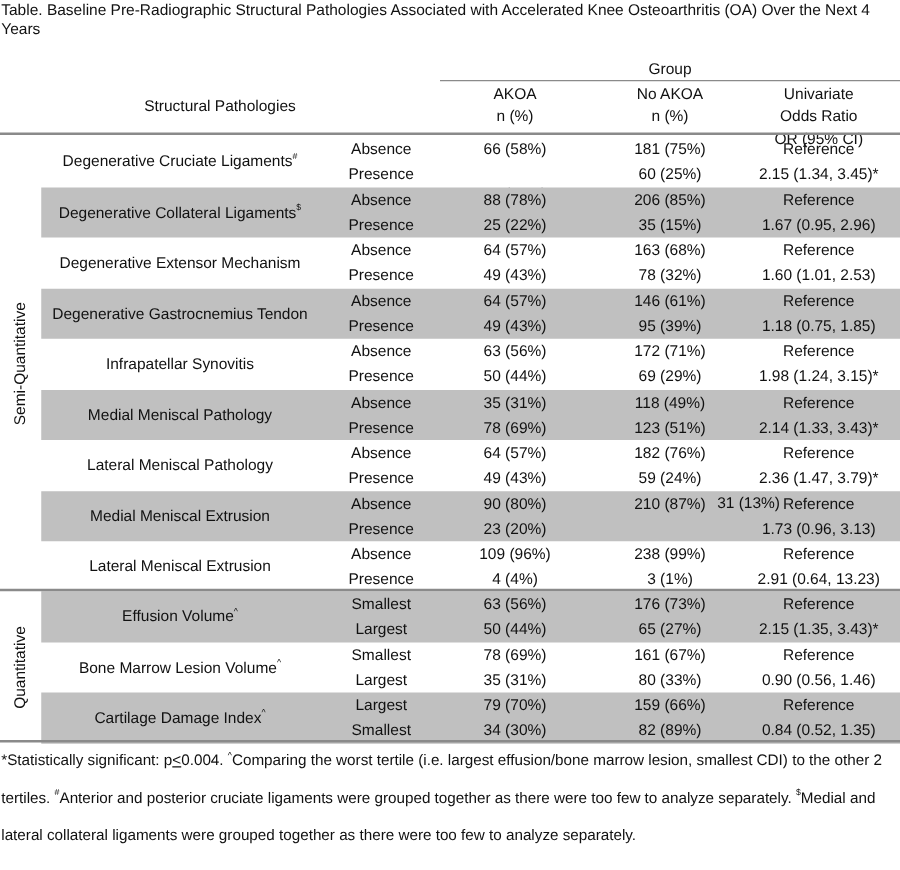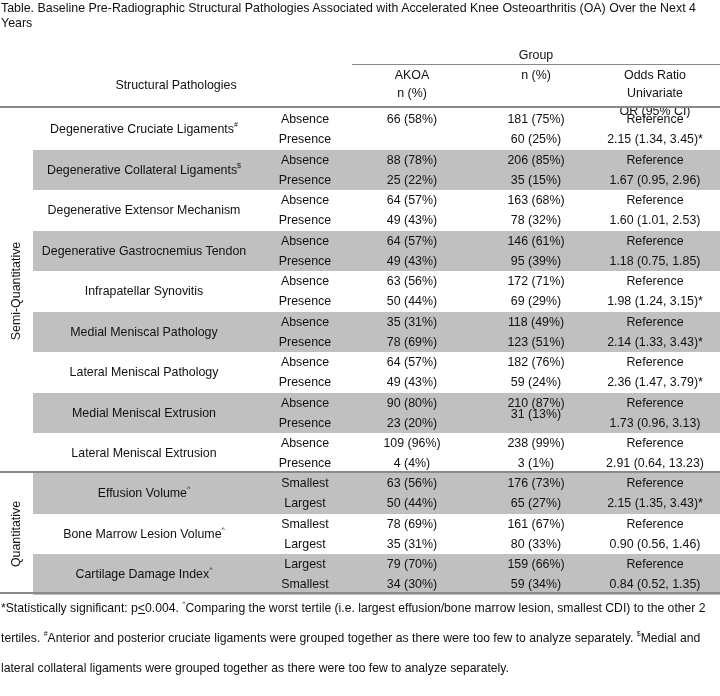--- a/index.html
+++ b/index.html
@@ -21,25 +21,26 @@
 
 <div class="hdr" style="left:352px; width:368px; top:46px;">Group</div>
 <div class="rule" style="left:352px; right:0; top:64px; height:1px;"></div>
 <div class="hdr" style="left:0; width:352px; top:76px;">Structural Pathologies</div>
 
 <div class="hdr" style="left:352px; width:120px; top:66px;">
   <div>AKOA</div>
   <div>n (%)</div>
 </div>
 <div class="hdr" style="left:448px; width:176px; top:66px;">
+  <div>No AKOA</div>
   <div>n (%)</div>
 </div>
 <div class="hdr" style="left:590px; width:130px; top:66px;">
+  <div>Univariate</div>
   <div>Odds Ratio</div>
-  <div>Univariate</div>
   <div>OR (95% CI)</div>
 </div>
 <div class="rule" style="left:0; right:0; top:106px; height:2px;"></div>
 
 <div id="table-body">
     <div class="sec" style="top: 109px; height: 364.5px;">
       <span>Semi-Quantitative</span>
     </div>
     <div class="cell" style="left: 33px; width: 222px; top: 119px;"><span>Degenerative Cruciate Ligaments</span><sup>#</sup></div>
     <div class="cell" style="left: 255px; width: 100px; top: 109px;">Absence</div>
@@ -108,21 +109,21 @@
     <div class="cell" style="left: 448px; width: 176px; top: 372.25px;">59 (24%)</div>
     <div class="cell" style="left: 590px; width: 130px; top: 372.25px;">2.36 (1.47, 3.79)*</div>
     <div class="band" style="top: 392.5px; height: 40.5px;"></div>
     <div class="cell" style="left: 33px; width: 222px; top: 402.5px;"><span>Medial Meniscal Extrusion</span></div>
     <div class="cell" style="left: 255px; width: 100px; top: 392.5px;">Absence</div>
     <div class="cell" style="left: 352px; width: 120px; top: 392.5px;">90 (80%)</div>
     <div class="cell" style="left: 448px; width: 176px; top: 392.5px;">210 (87%)</div>
     <div class="cell" style="left: 590px; width: 130px; top: 392.5px;">Reference</div>
     <div class="cell" style="left: 255px; width: 100px; top: 412.75px;">Presence</div>
     <div class="cell" style="left: 352px; width: 120px; top: 412.75px;">23 (20%)</div>
-    <div class="cell" style="left: 448px; width: 176px; top: 404px;">31 (13%)</div>
+    <div class="cell" style="left: 448px; width: 176px; top: 392px; text-align: right;">31 (13%)</div>
     <div class="cell" style="left: 590px; width: 130px; top: 412.75px;">1.73 (0.96, 3.13)</div>
     <div class="cell" style="left: 33px; width: 222px; top: 443px;"><span>Lateral Meniscal Extrusion</span></div>
     <div class="cell" style="left: 255px; width: 100px; top: 433px;">Absence</div>
     <div class="cell" style="left: 352px; width: 120px; top: 433px;">109 (96%)</div>
     <div class="cell" style="left: 448px; width: 176px; top: 433px;">238 (99%)</div>
     <div class="cell" style="left: 590px; width: 130px; top: 433px;">Reference</div>
     <div class="cell" style="left: 255px; width: 100px; top: 453.25px;">Presence</div>
     <div class="cell" style="left: 352px; width: 120px; top: 453.25px;">4 (4%)</div>
     <div class="cell" style="left: 448px; width: 176px; top: 453.25px;">3 (1%)</div>
     <div class="cell" style="left: 590px; width: 130px; top: 453.25px;">2.91 (0.64, 13.23)</div>
@@ -149,21 +150,21 @@
     <div class="cell" style="left: 448px; width: 176px; top: 533.75px;">80 (33%)</div>
     <div class="cell" style="left: 590px; width: 130px; top: 533.75px;">0.90 (0.56, 1.46)</div>
     <div class="band" style="top: 554px; height: 40.5px;"></div>
     <div class="cell" style="left: 33px; width: 222px; top: 564px;"><span>Cartilage Damage Index</span><sup>^</sup></div>
     <div class="cell" style="left: 255px; width: 100px; top: 554px;">Largest</div>
     <div class="cell" style="left: 352px; width: 120px; top: 554px;">79 (70%)</div>
     <div class="cell" style="left: 448px; width: 176px; top: 554px;">159 (66%)</div>
     <div class="cell" style="left: 590px; width: 130px; top: 554px;">Reference</div>
     <div class="cell" style="left: 255px; width: 100px; top: 574.25px;">Smallest</div>
     <div class="cell" style="left: 352px; width: 120px; top: 574.25px;">34 (30%)</div>
-    <div class="cell" style="left: 448px; width: 176px; top: 574.25px;">59 (34%)</div>
+    <div class="cell" style="left: 448px; width: 176px; top: 574.25px;">82 (89%)</div>
     <div class="cell" style="left: 590px; width: 130px; top: 574.25px;">0.84 (0.52, 1.35)</div>
   </div>
 
 <div class="rule" style="left:0; right:0; top:471px; height:2px;"></div>
 <div class="rule" style="left:0; right:0; top:592px; height:2px;"></div>
 
 <div class="foot">
   <span>*Statistically significant: p</span><span style="text-decoration:underline;">&lt;</span><span>0.004. </span><sup>^</sup><span>Comparing the worst tertile (i.e. largest effusion/bone marrow lesion, smallest CDI) to the other 2 tertiles. </span><sup>#</sup><span>Anterior and posterior cruciate ligaments were grouped together as there were too few to analyze separately. </span><sup>$</sup><span>Medial and lateral collateral ligaments were grouped together as there were too few to analyze separately.</span>
 </div>
 

